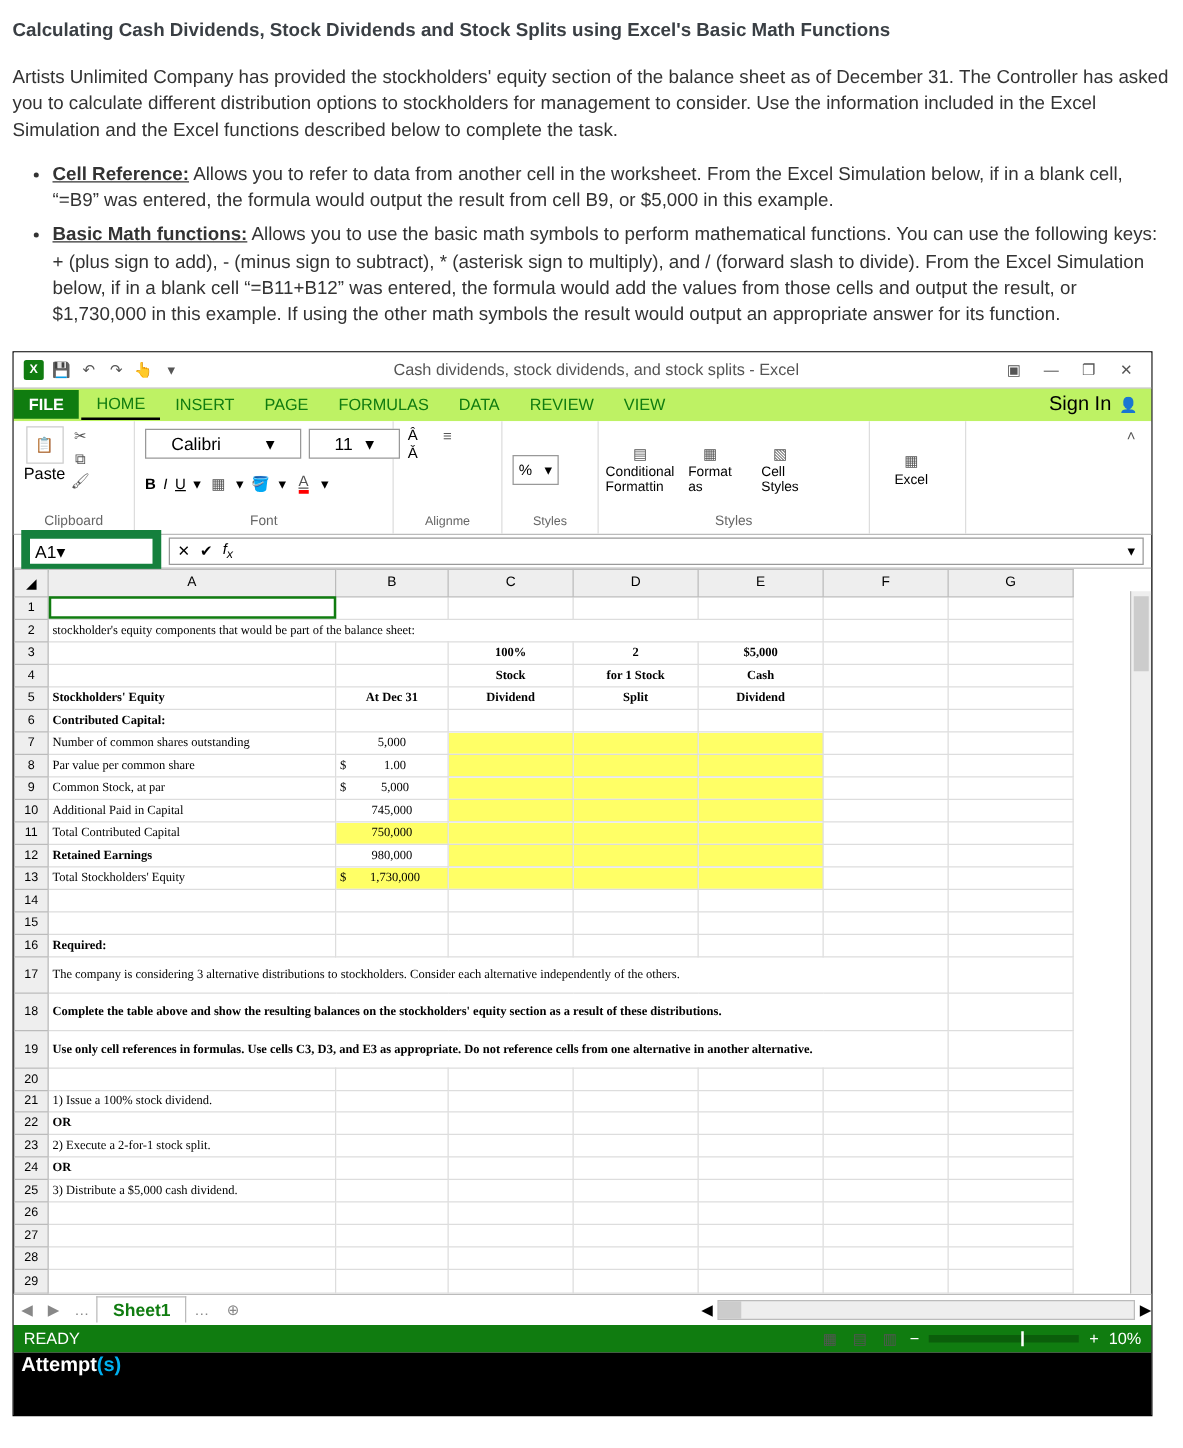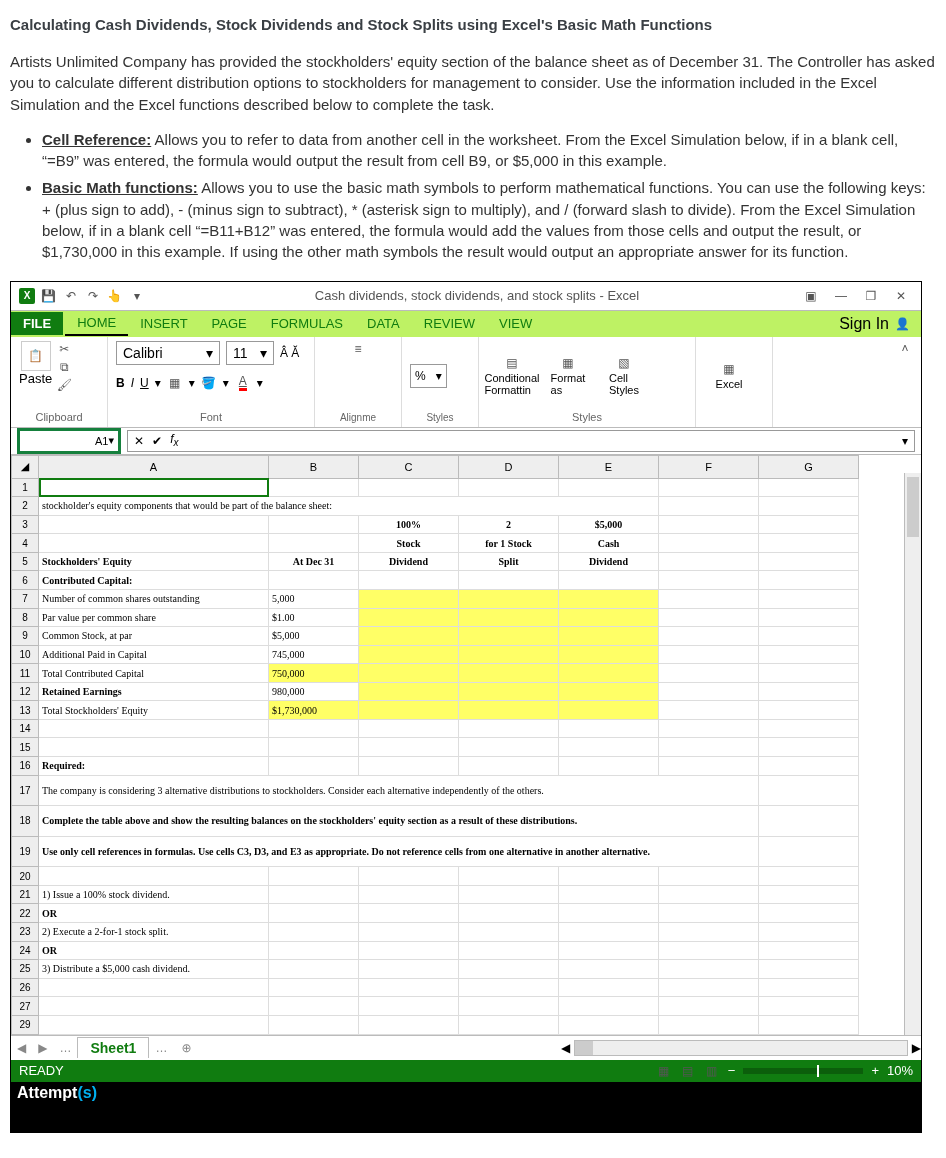--- a/index.html
+++ b/index.html
@@ -108,46 +108,46 @@
     flex-direction: column;
     justify-content: space-between;
     font-size: 12px;
   }
   .group .glabel { text-align: center; color: #666; font-size: 11px; }
   .group .gbody { flex:1; display:flex; align-items:center; gap:6px; }
   .clipboard-box { width: 80px; }
   .paste-big { display:flex; flex-direction:column; align-items:center; font-size:13px;}
   .paste-big .ico { width:28px; height:28px; border:1px solid #ccc; }
   .font-row { display:flex; gap:6px; margin-bottom:4px; align-items:center;}
-  .font-select { border:1px solid #999; padding:1px 6px; background:#fff; font-size:14px; height:20px; display:flex; align-items:center; justify-content:space-between; gap:10px;}
+  .font-select { border:1px solid #999; padding:1px 20px; background:#fff; font-size:14px; height:20px; display:flex; align-items:center; justify-content:space-between; gap:10px;}
   .small-box { border:1px solid #999; padding:1px 4px; background:#fff; font-size:12px; height:20px; display:flex; align-items:center;}
   .big-btn { display:flex; flex-direction:column; align-items:center; justify-content:center; font-size:11px; line-height:1.1; width:50px;}
   .namebox-row {
     display:flex; align-items:center; border-bottom:1px solid #bbb; height:26px;
   }
-  .namebox { border:3px solid #15803d; width:90px; height:20px; margin:2px 6px; padding:0 4px; font-size:11px; display:flex; align-items:center; justify-content:flex-end;}
+  .namebox { border:7px solid #15803d; width:90px; height:20px; margin:2px 6px; padding:0 4px; font-size:14px; display:flex; align-items:center; justify-content:flex-start;}
   .fx-bar { flex:1; border:1px solid #999; height:20px; margin:2px 6px 2px 0; display:flex; align-items:center; gap:8px; padding:0 6px; font-size:12px;}
   .sheet-wrap { position:relative; height: 580px; overflow:hidden; display:flex;}
   table.grid {
     border-collapse: collapse; font-size:10px; table-layout:fixed;
   }
   table.grid th.colh {
     background:#eee; border:1px solid #bbb; font-weight:normal; text-align:center; height:18px; font-size:11px;
   }
   table.grid th.rowh {
     background:#eee; border:1px solid #bbb; font-weight:normal; text-align:center; width:24px; font-size:10px;
   }
   table.grid td {
     border:1px solid #ddd; height:16px; padding:0 3px; overflow:hidden; white-space:nowrap;
     font-family: "Times New Roman", serif;
   }
   td.sel { outline:2px solid #107c10; outline-offset:-2px;}
   td.bold { font-weight:bold;}
   td.hl { background:#ffff66;}
-  td.right { text-align:left;}
+  td.right { text-align:center;}
   td.center{ text-align:center;}
   td.indent1 { padding-left:12px;}
   td.indent2 { padding-left:22px;}
   .sheet-scroll { position:absolute; right:0; top:18px; bottom:0; width:16px; background:#eee; border-left:1px solid #bbb;}
   .sheet-scroll .thumb { position:absolute; top:4px; left:2px; right:2px; height:60px; background:#ccc;}
   .sheet-tabs {
     display:flex; align-items:center; height:24px; border-top:1px solid #bbb; background:#fff; font-size:12px;
   }
   .sheet-tabs .nav { padding:0 6px; color:#888;}
   .sheet-tabs .tabname { color:#107c10; font-weight:bold; padding:2px 12px; border:1px solid #bbb; border-bottom:none; background:#fff; font-size:14px;}
@@ -593,20 +593,30 @@
             <th class="rowh">27</th>
             <td></td>
             <td></td>
             <td></td>
             <td></td>
             <td></td>
             <td></td>
             <td></td>
           </tr>
       <tr>
+            <th class="rowh">28</th>
+            <td></td>
+            <td></td>
+            <td></td>
+            <td></td>
+            <td></td>
+            <td></td>
+            <td></td>
+          </tr>
+      <tr>
             <th class="rowh">29</th>
             <td></td>
             <td></td>
             <td></td>
             <td></td>
             <td></td>
             <td></td>
             <td></td>
           </tr>
     </tbody>

